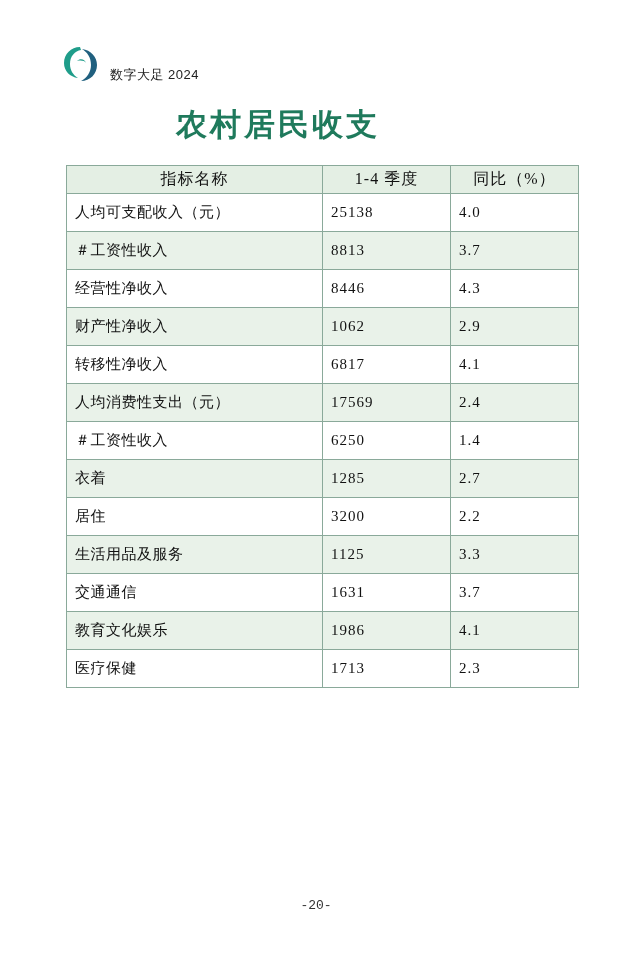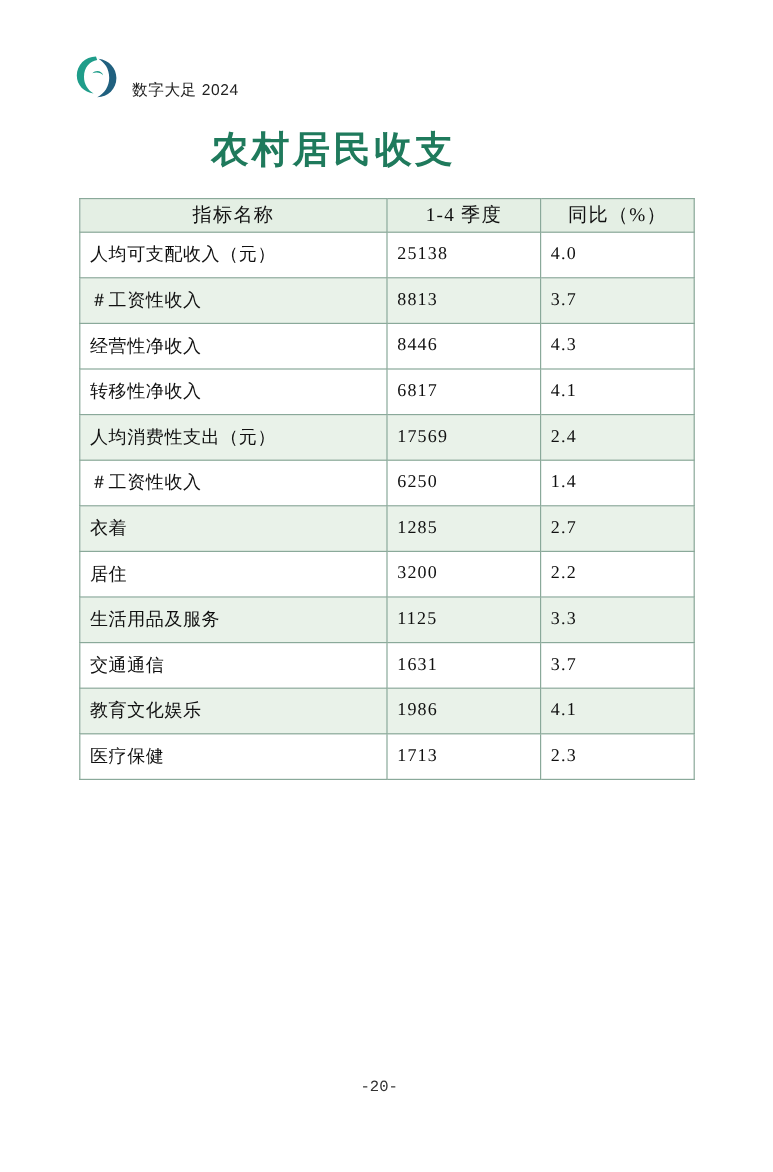--- a/index.html
+++ b/index.html
@@ -154,20 +154,25 @@
       <tr class="shade">
         <td class="label ind1">＃工资性收入</td>
         <td class="num">8813</td>
         <td class="num">3.7</td>
       </tr>
       <tr class="plain">
         <td class="label ind2">经营性净收入</td>
         <td class="num">8446</td>
         <td class="num">4.3</td>
       </tr>
+      <tr class="shade">
+        <td class="label ind2">财产性净收入</td>
+        <td class="num">1062</td>
+        <td class="num">2.9</td>
+      </tr>
       <tr class="plain">
         <td class="label ind2">转移性净收入</td>
         <td class="num">6817</td>
         <td class="num">4.1</td>
       </tr>
       <tr class="shade">
         <td class="label ind0">人均消费性支出（元）</td>
         <td class="num">17569</td>
         <td class="num">2.4</td>
       </tr>

